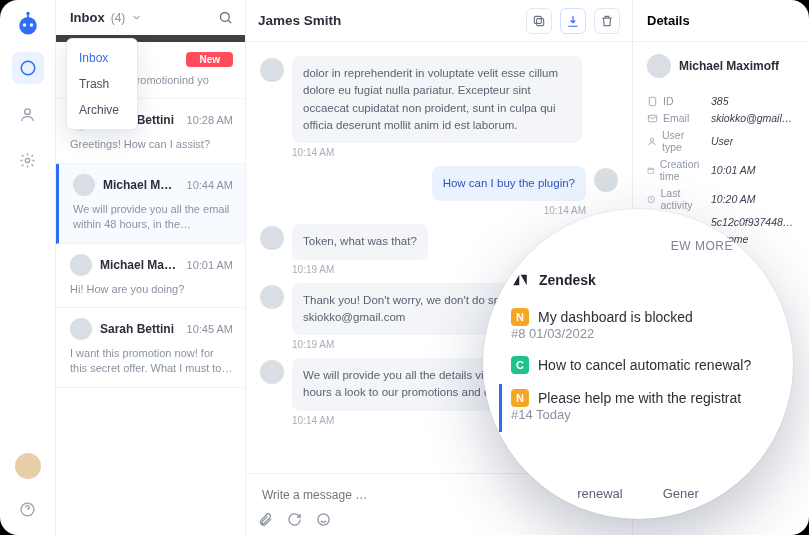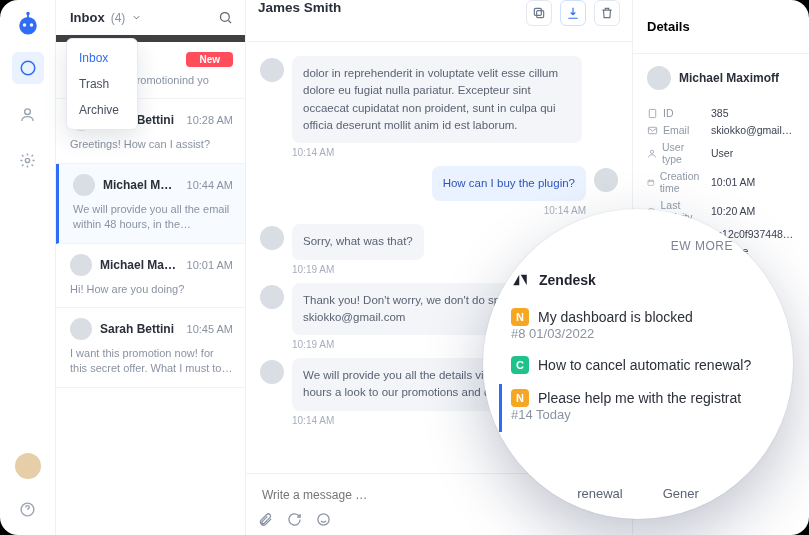--- a/index.html
+++ b/index.html
@@ -28,49 +28,49 @@
   .thread.sel{ border-left:3px solid #2f6df6; background:#f7faff;}
   .th-row{ display:flex; align-items:center; gap:8px;}
   .th-av{ width:22px; height:22px; border-radius:50%; background:#d9dde4 center/cover; flex:none;}
   .th-name{ font-size:12px; font-weight:600; color:#2a2f3a; flex:1; white-space:nowrap; overflow:hidden; text-overflow:ellipsis;}
   .th-time{ font-size:11px; color:#8a93a2;}
   .th-prev{ font-size:11px; color:#8a93a2; line-height:1.4; margin-top:6px; display:-webkit-box; -webkit-line-clamp:2; -webkit-box-orient:vertical; overflow:hidden;}
   .badge-new{ background:#ff4d5b; color:#fff; font-size:10px; font-weight:700; padding:2px 13px; border-radius:4px;}
   
   
   .col-chat{ flex:1; display:flex; flex-direction:column; border-right:1px solid #eef0f3;}
-  .chat-hdr{ height:42px; display:flex; align-items:flex-start; padding:0 12px; border-bottom:1px solid #eef0f3; gap:8px;}
+  .chat-hdr{ height:42px; display:flex; align-items:center; padding:0 12px; border-bottom:1px solid #eef0f3; gap:8px;}
   .chat-title{ font-size:13.5px; font-weight:600; color:#2a2f3a; flex:1;}
   .hdr-btn{ width:26px; height:26px; display:flex; align-items:center; justify-content:center; border:1px solid #e2e6ee; border-radius:6px; color:#6c7686; cursor:pointer;}
   .hdr-btn.accent{ color:#2f6df6; border-color:#cfe0ff;}
   .msgs{ flex:1; overflow:hidden; padding:6px 14px 0 14px; position:relative;}
   .msg-block{ margin:8px 0;}
   .msg-line{ display:flex; gap:8px; align-items:flex-start;}
   .msg-av{ width:24px; height:24px; border-radius:50%; background:#d9dde4; flex:none; margin-top:2px;}
   .bubble{ background:#f3f5f8; color:#5a6273; font-size:11.5px; line-height:1.5; padding:9px 11px; border-radius:8px; max-width:290px;}
   .bubble.user{ background:#eaf1ff; color:#2f55b8;}
   .msg-right{ justify-content:flex-end;}
   .msg-right .msg-av{ order:2;}
   .msg-time{ font-size:10px; color:#a6aebb; margin:4px 0 0 32px;}
   .msg-time.r{ text-align:right; margin-right:32px;}
   .composer{ border-top:1px solid #eef0f3; padding:8px 12px;}
   .comp-input{ width:100%; border:none; outline:none; font-size:12px; color:#8a93a2; padding:6px 0 10px 4px;}
   .comp-row{ display:flex; gap:14px; align-items:center; color:#8a93a2;}
   .comp-icon{ display:flex; cursor:pointer;}
   
   
   .col-det{ width:176px; display:flex; flex-direction:column;}
-  .det-hdr{ height:54px; display:flex; align-items:center; padding:0 14px; font-size:13px; font-weight:600; border-bottom:1px solid #eef0f3;}
+  .det-hdr{ height:42px; display:flex; align-items:center; padding:0 14px; font-size:13px; font-weight:600; border-bottom:1px solid #eef0f3;}
   .det-profile{ display:flex; align-items:center; gap:8px; padding:12px 14px;}
   .det-av{ width:24px; height:24px; border-radius:50%; background:#d9dde4;}
   .det-name{ font-size:12px; font-weight:600; color:#2a2f3a;}
   .det-fields{ padding:0 14px;}
   .det-f{ display:flex; align-items:center; gap:8px; font-size:10.5px; color:#6c7686; margin:5px 0;}
   .det-f .k{ color:#8f98a8; width:56px; flex:none; display:flex; align-items:center; gap:5px;}
-  .det-f .v{ color:#3a4150; white-space:nowrap; overflow:hidden; text-overflow:ellipsis;}
+  .det-f .v{ color:#3a4150; white-space:nowrap; overflow:hidden; text-overflow:ellipsis;font-style:italic;}
   .det-f svg{ width:11px; height:11px; color:#9aa4b3;}
   
   
   .lens{ position:absolute; width:310px; height:310px; right:16px; bottom:16px; border-radius:50%; background:#fff; box-shadow:0 0 0 1px rgba(0,0,0,.04), 0 24px 60px rgba(20,30,70,.25); overflow:hidden; z-index:20;}
   .lens-inner{ padding:30px 18px 0 28px;}
   .viewmore{ font-size:12px; color:#7c8494; letter-spacing:.5px; text-align:right; padding-right:24px; display:flex; justify-content:flex-end; align-items:center; gap:6px;}
   .zd-row{ display:flex; align-items:center; gap:10px; margin:18px 0 14px 0;}
   .zd-title{ font-size:14px; font-weight:600; color:#1f2430;}
   .ticket{ padding:5px 0 10px 0;}
   .ticket.open{ border-left:3px solid #2f6df6; margin-left:-12px; padding-left:9px;}
@@ -222,21 +222,21 @@
       <div class="msg-block">
           <div class="msg-line msg-right">
             <div class="bubble user">How can I buy the plugin?</div>
             <div class="msg-av"></div>
           </div>
           <div class="msg-time r">10:14 AM</div>
         </div>
       <div class="msg-block">
           <div class="msg-line">
             <div class="msg-av"></div>
-            <div class="bubble">Sorry, what was that?</div>
+            <div class="bubble">Token, what was that?</div>
           </div>
           <div class="msg-time">10:19 AM</div>
         </div>
       <div class="msg-block">
           <div class="msg-line">
             <div class="msg-av"></div>
             <div class="bubble">Thank you! Don't worry, we don't do spam. skiokko@gmail.com</div>
           </div>
           <div class="msg-time">10:19 AM</div>
         </div>

